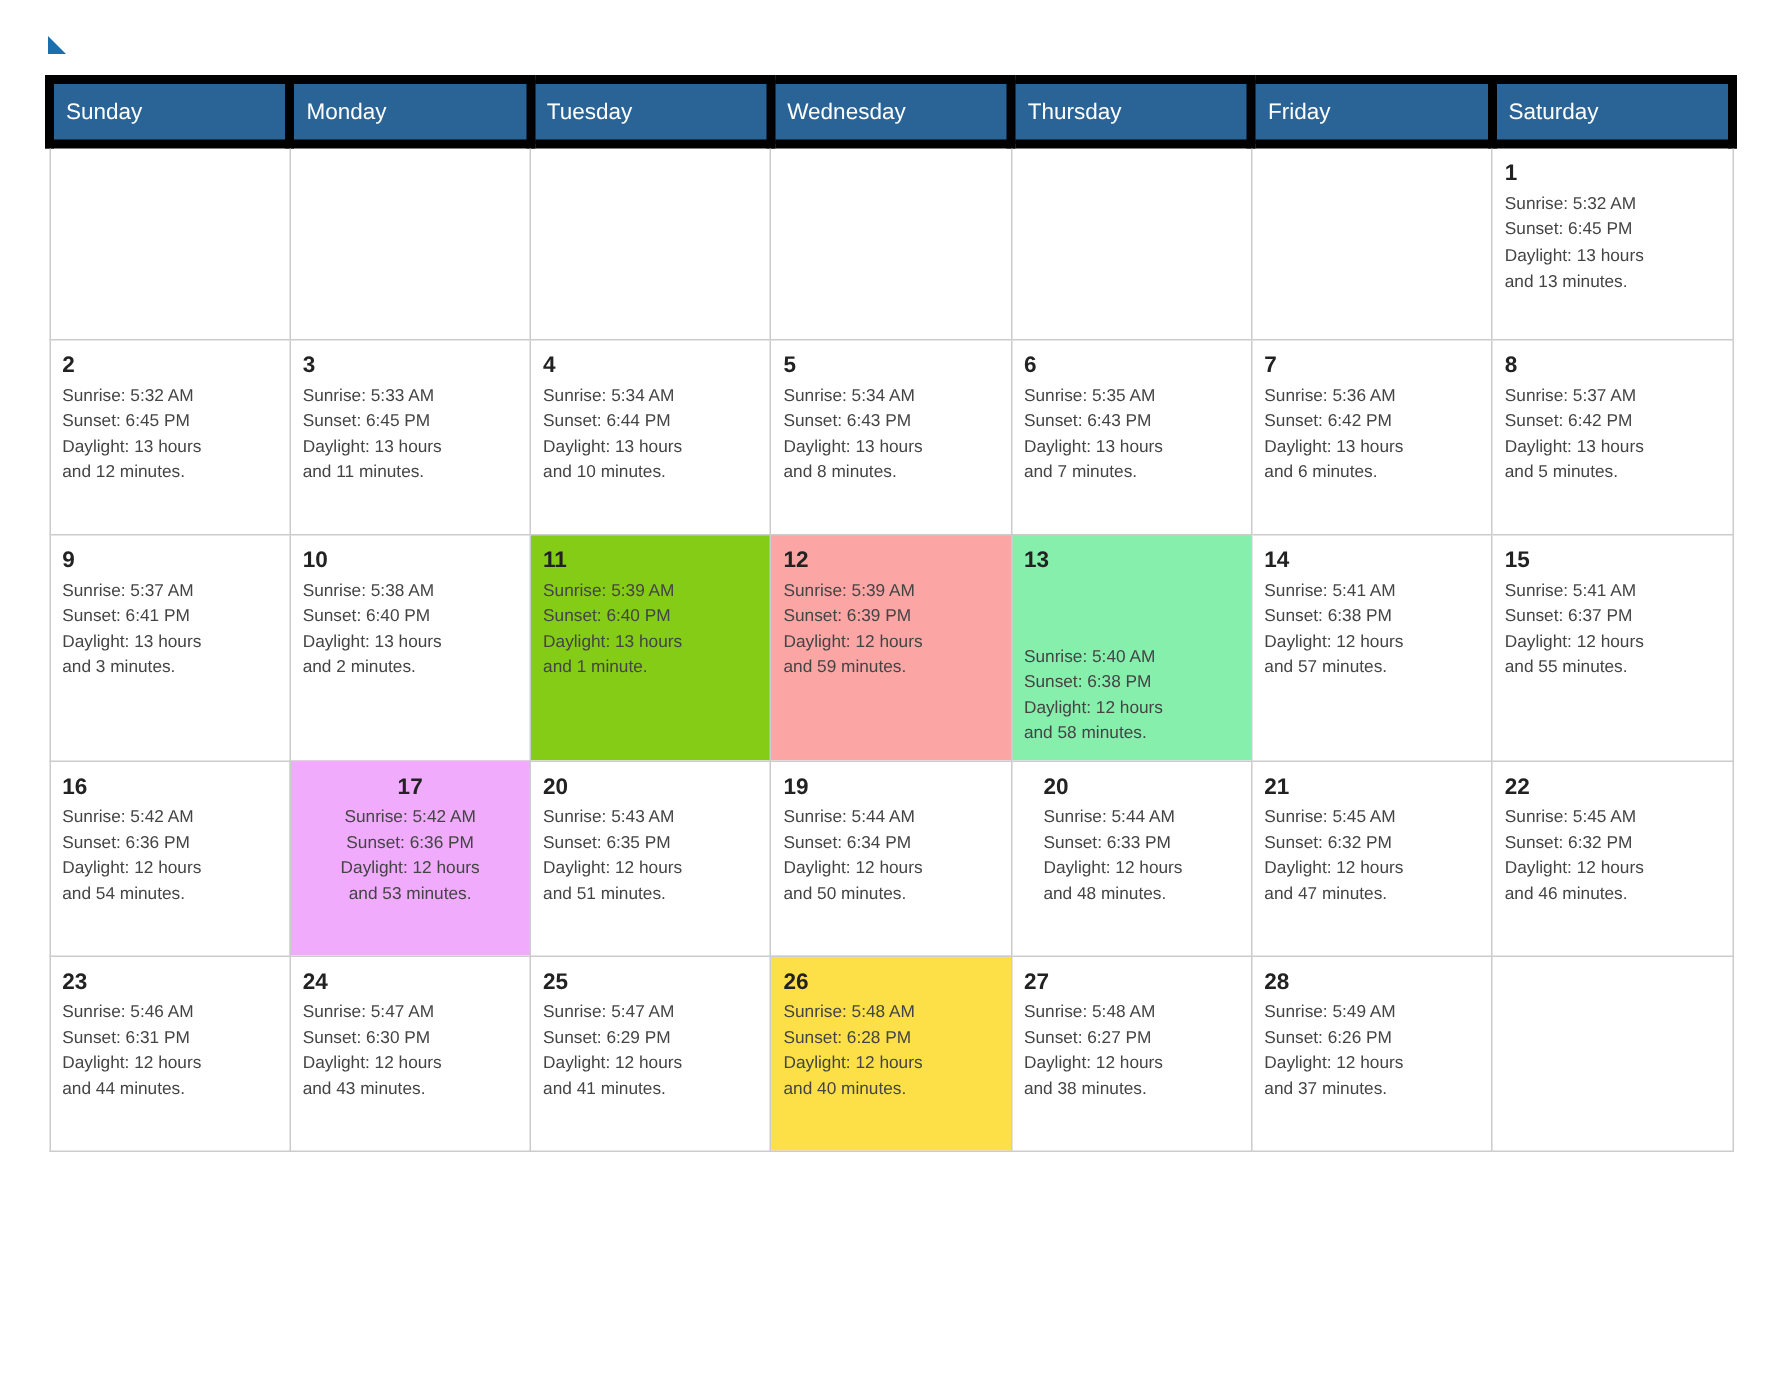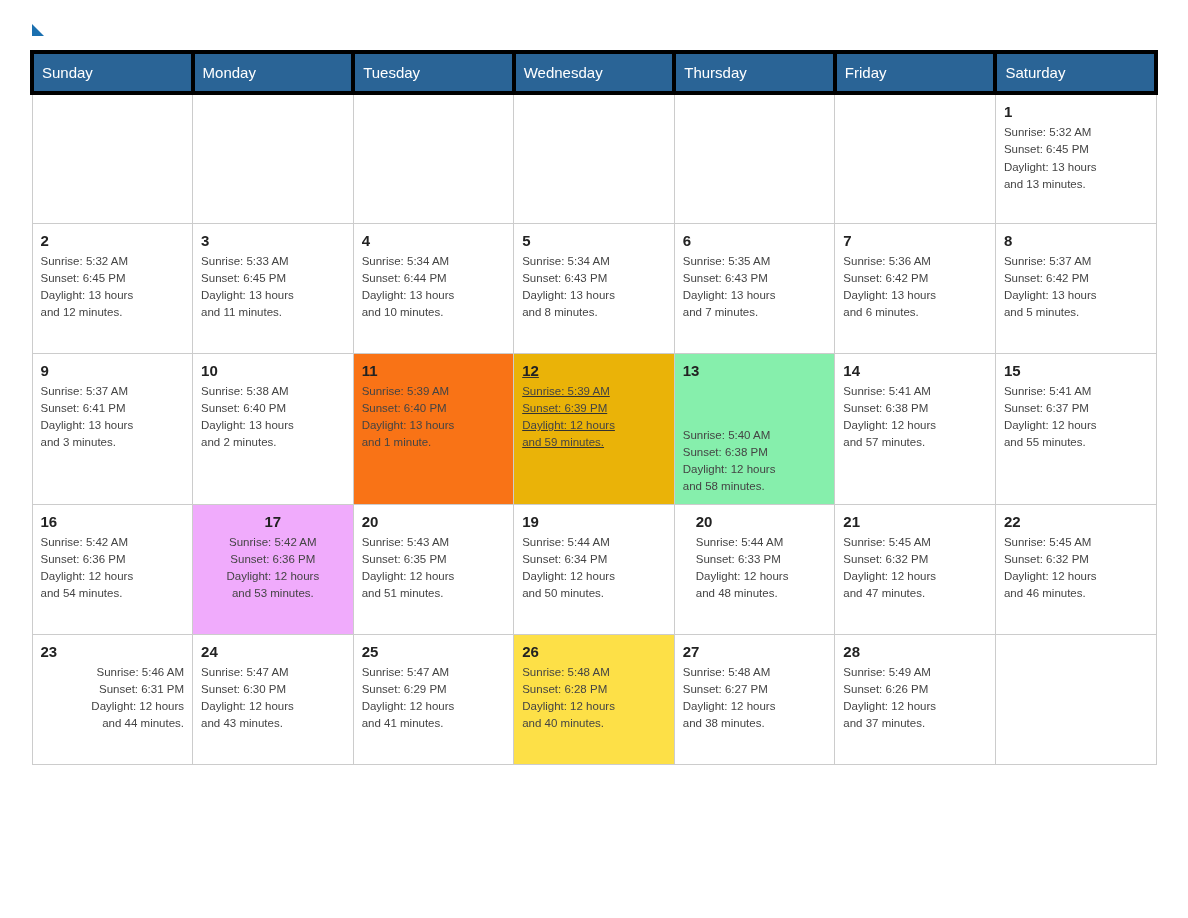--- a/index.html
+++ b/index.html
@@ -63,21 +63,21 @@
       border-collapse: collapse;
       table-layout: fixed;
     }
     th {
       background-color: #2a6496;
       color: #fff;
       padding: 10px 8px;
       text-align: left;
       font-size: 15px;
       font-weight: normal;
-      border: 4px solid #000000;
+      border: 6px solid #000000;
     }
     td {
       vertical-align: top;
       padding: 8px;
       border: 1px solid #ccc;
       font-size: 12px;
       color: #333;
       height: 130px;
     }
     .day-number {
@@ -205,28 +205,28 @@
 Daylight: 13 hours
 and 3 minutes.</div>
         </td>
         <td style="background: rgb(255, 255, 255);">
           <div class="day-number">10</div>
           <div class="day-info" style="white-space: pre-line;">Sunrise: 5:38 AM
 Sunset: 6:40 PM
 Daylight: 13 hours
 and 2 minutes.</div>
         </td>
-        <td style="background: #f97316;">
+        <td style="background: #84cc16;">
           <div class="day-number">11</div>
           <div class="day-info" style="white-space: pre-line;">Sunrise: 5:39 AM
 Sunset: 6:40 PM
 Daylight: 13 hours
 and 1 minute.</div>
         </td>
-        <td style="background: #eab308; text-decoration: underline;">
+        <td style="background: #fca5a5;">
           <div class="day-number">12</div>
           <div class="day-info" style="white-space: pre-line;">Sunrise: 5:39 AM
 Sunset: 6:39 PM
 Daylight: 12 hours
 and 59 minutes.</div>
         </td>
         <td style="background: #86efac;">
           <div class="day-number">13</div>
           <div class="day-info" style="white-space: pre-line; margin-top: 48px;">Sunrise: 5:40 AM
 Sunset: 6:38 PM
@@ -295,21 +295,21 @@
           <div class="day-number">22</div>
           <div class="day-info" style="white-space: pre-line;">Sunrise: 5:45 AM
 Sunset: 6:32 PM
 Daylight: 12 hours
 and 46 minutes.</div>
         </td>
       </tr>
       <tr>
         <td style="background: rgb(255, 255, 255); margin-top: 14px;">
           <div class="day-number">23</div>
-          <div class="day-info" style="white-space: pre-line; text-align: right;">Sunrise: 5:46 AM
+          <div class="day-info" style="white-space: pre-line;">Sunrise: 5:46 AM
 Sunset: 6:31 PM
 Daylight: 12 hours
 and 44 minutes.</div>
         </td>
         <td style="background: rgb(255, 255, 255);">
           <div class="day-number">24</div>
           <div class="day-info" style="white-space: pre-line;">Sunrise: 5:47 AM
 Sunset: 6:30 PM
 Daylight: 12 hours
 and 43 minutes.</div>

